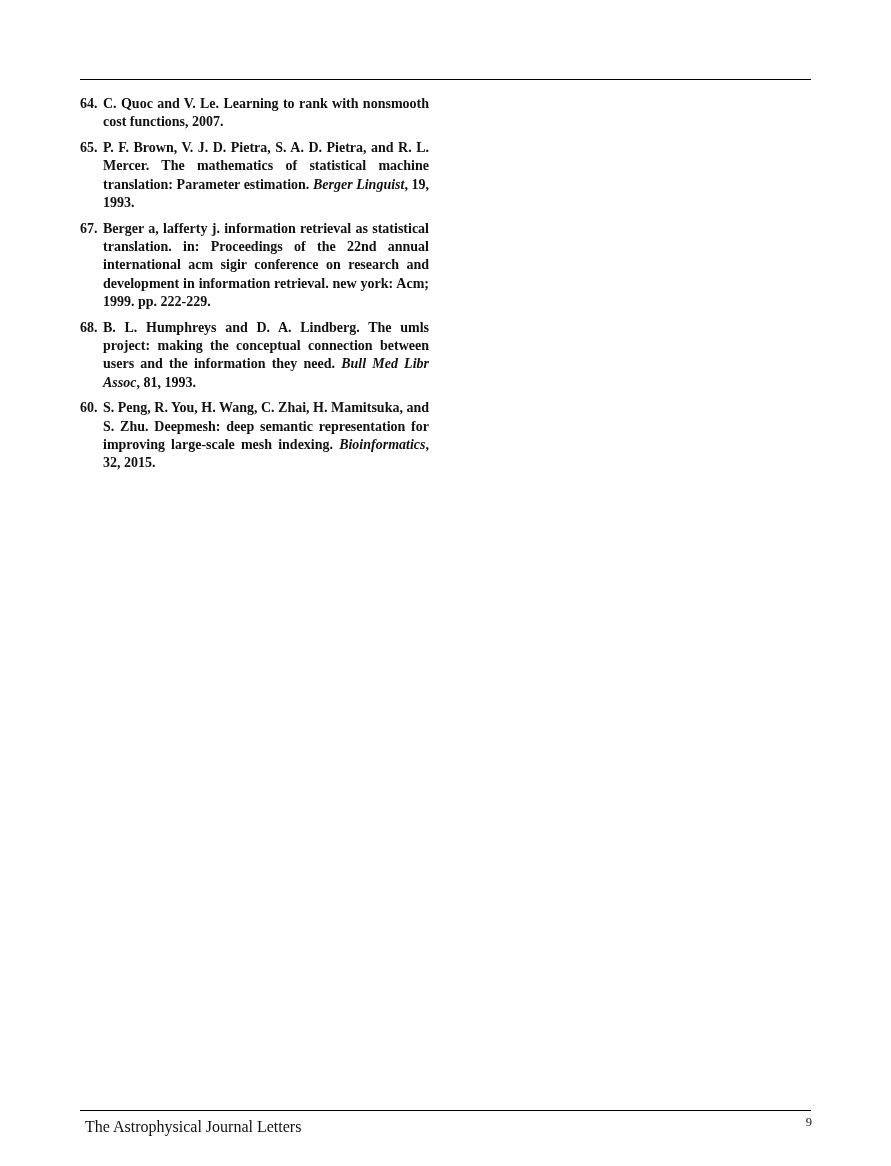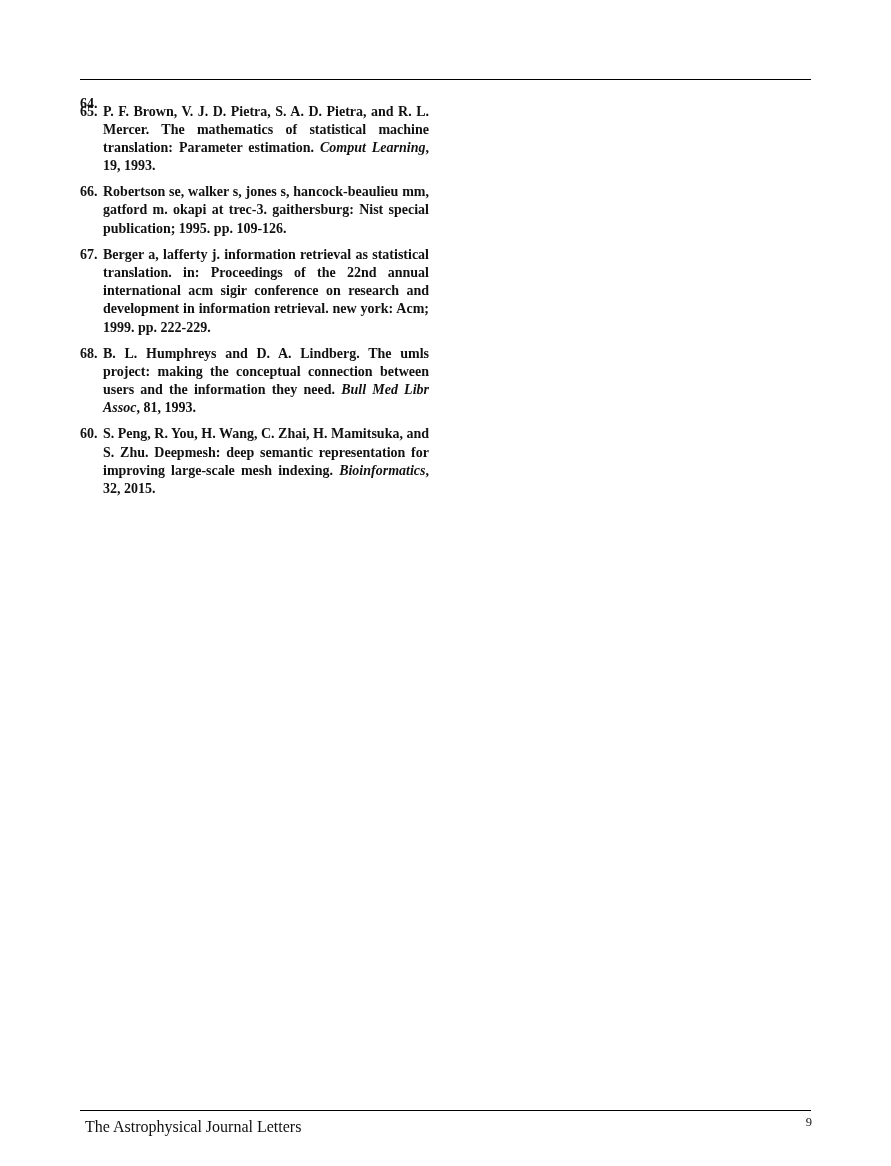--- a/index.html
+++ b/index.html
@@ -15,27 +15,24 @@
   .footer-journal { position: absolute; left: 85px; top: 1118px; font-size: 16px; }
   .footer-page { position: absolute; right: 79px; top: 1115px; font-size: 12.5px; }
 </style>
 </head>
 <body>
 
 <div class="top-rule"></div>
 
 <ol class="refs">
   <li class="ref">
-    <span class="num">64.</span><em></em><span></span>
+    <span class="num">64.</span><span>C. Quoc and V. Le.  Learning to rank with nonsmooth cost functions, 2007.</span><em></em><span></span>
   </li>
   <li class="ref">
-    <span class="num">65.</span><span>P. F. Brown, V. J. D. Pietra, S. A. D. Pietra, and R. L. Mercer. The mathematics of statistical machine translation: Parameter estimation. </span><em>Comput Learning</em><span>, 19, 1993.</span>
-  </li>
-  <li class="ref">
-    <span class="num">66.</span><span>Robertson se, walker s, jones s, hancock-beaulieu mm, gatford m. okapi at trec-3. gaithersburg: Nist special publication; 1995. pp. 109-126.</span><em></em><span></span>
+    <span class="num">65.</span><span>P. F. Brown, V. J. D. Pietra, S. A. D. Pietra, and R. L. Mercer. The mathematics of statistical machine translation: Parameter estimation. </span><em>Berger Linguist</em><span>, 19, 1993.</span>
   </li>
   <li class="ref">
     <span class="num">67.</span><span>Berger a, lafferty j. information retrieval as statistical translation. in: Proceedings of the 22nd annual international acm sigir conference on research and development in information retrieval. new york: Acm; 1999. pp. 222-229.</span><em></em><span></span>
   </li>
   <li class="ref">
     <span class="num">68.</span><span>B. L. Humphreys and D. A. Lindberg.  The umls project: making the conceptual connection between users and the information they need. </span><em>Bull Med Libr Assoc</em><span>, 81, 1993.</span>
   </li>
   <li class="ref">
     <span class="num">60.</span><span>S. Peng, R. You, H. Wang, C. Zhai, H. Mamitsuka, and S. Zhu.  Deepmesh: deep semantic representation for improving large-scale mesh indexing.  </span><em>Bioinformatics</em><span>, 32, 2015.</span>
   </li>

